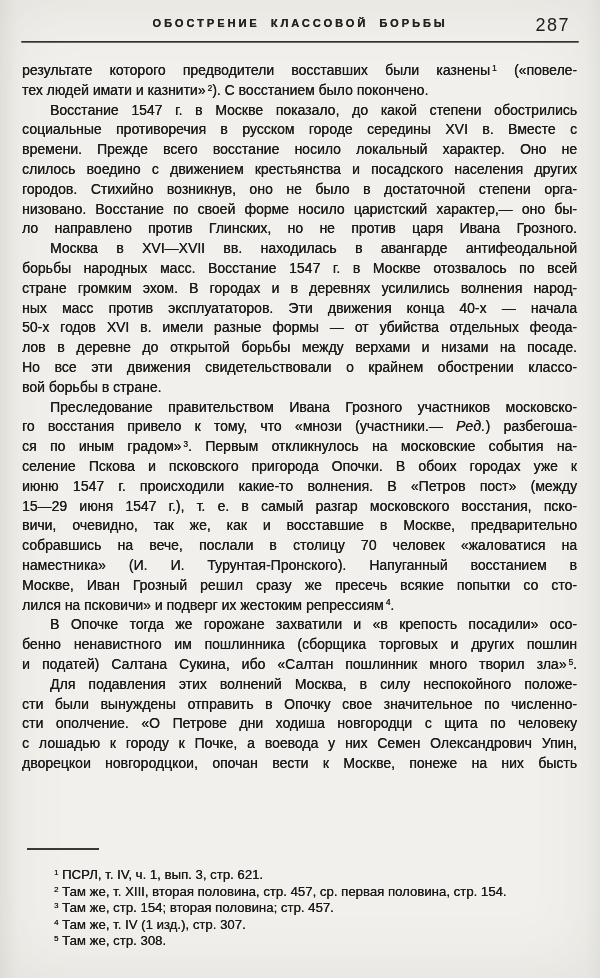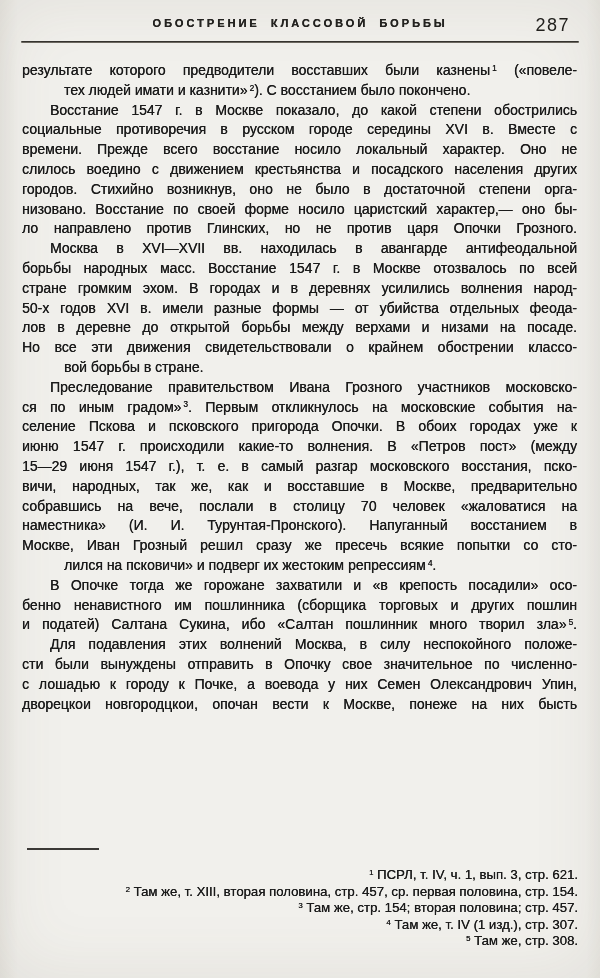--- a/index.html
+++ b/index.html
@@ -69,21 +69,21 @@
     text-shadow: 0.25px 0 0 currentColor;
   }
   .line {
     text-align: justify;
     text-align-last: justify;
     height: 19.8px;
     overflow: visible;
     white-space: nowrap;        
   }
   .line.j { white-space: normal; } 
-  .line.flush { text-align-last: left; margin-left: 42px; }
+  .line.flush { text-align-last: left; }
   .line.indent { text-indent: 28px; }
   .line i { font-style: italic; letter-spacing: 0.3px; }
   sup {
     font-size: 60%;
     line-height: 0;
     vertical-align: baseline;
     position: relative;
     top: -0.5em;
     margin-left: 2px;
   }
@@ -101,21 +101,21 @@
     position: absolute;
     top: 867px;
     left: 22px;
     width: 556px;
     font-size: 13.2px;
     line-height: 16.6px;
     text-shadow: 0.2px 0 0 currentColor;
   }
   .fn-line {
     text-indent: 30px;
-    text-align: right;
+    text-align: left;
     white-space: nowrap;
   }
 </style>
 </head>
 <body>
 
 <div class="page">
 
   <div class="head-row">
     <div class="head-title">ОБОСТРЕНИЕ КЛАССОВОЙ БОРЬБЫ</div>
@@ -126,43 +126,46 @@
 
   <main class="body-text" id="body-text">
       <div class="line j">результате которого предводители восставших были казнены<sup>1</sup> («повеле-</div>
       <div class="line j flush">тех людей имати и казнити»<sup>2</sup>). С восстанием было покончено.</div>
       <div class="line j indent">Восстание 1547 г. в Москве показало, до какой степени обострились</div>
       <div class="line j">социальные противоречия в русском городе середины XVI в. Вместе с</div>
       <div class="line j">времени. Прежде всего восстание носило локальный характер. Оно не</div>
       <div class="line j">слилось воедино с движением крестьянства и посадского населения других</div>
       <div class="line j">городов. Стихийно возникнув, оно не было в достаточной степени орга-</div>
       <div class="line j">низовано. Восстание по своей форме носило царистский характер,— оно бы-</div>
-      <div class="line j">ло направлено против Глинских, но не против царя Опочки Грозного.</div>
+      <div class="line j">ло направлено против Глинских, но не против царя Ивана Грозного.</div>
       <div class="line j indent">Москва в XVI—XVII вв. находилась в авангарде антифеодальной</div>
       <div class="line j">борьбы народных масс. Восстание 1547 г. в Москве отозвалось по всей</div>
       <div class="line j">стране громким эхом. В городах и в деревнях усилились волнения народ-</div>
+      <div class="line j">ных масс против эксплуататоров. Эти движения конца 40-х — начала</div>
       <div class="line j">50-х годов XVI в. имели разные формы — от убийства отдельных феода-</div>
       <div class="line j">лов в деревне до открытой борьбы между верхами и низами на посаде.</div>
       <div class="line j">Но все эти движения свидетельствовали о крайнем обострении классо-</div>
       <div class="line j flush">вой борьбы в стране.</div>
       <div class="line j indent">Преследование правительством Ивана Грозного участников московско-</div>
+      <div class="line j">го восстания привело к тому, что «мнози (участники.— <i>Ред.</i>) разбегоша-</div>
       <div class="line j">ся по иным градом»<sup>3</sup>. Первым откликнулось на московские события на-</div>
       <div class="line j">селение Пскова и псковского пригорода Опочки. В обоих городах уже к</div>
       <div class="line j">июню 1547 г. происходили какие-то волнения. В «Петров пост» (между</div>
       <div class="line j">15—29 июня 1547 г.), т. е. в самый разгар московского восстания, пско-</div>
-      <div class="line j">вичи, народных, так же, как и восставшие в Москве, предварительно</div>
+      <div class="line j">вичи, очевидно, так же, как и восставшие в Москве, предварительно</div>
       <div class="line j">собравшись на вече, послали в столицу 70 человек «жаловатися на</div>
       <div class="line j">наместника» (И. И. Турунтая-Пронского). Напуганный восстанием в</div>
       <div class="line j">Москве, Иван Грозный решил сразу же пресечь всякие попытки со сто-</div>
       <div class="line j flush">лился на псковичи» и подверг их жестоким репрессиям<sup>4</sup>.</div>
       <div class="line j indent">В Опочке тогда же горожане захватили и «в крепость посадили» осо-</div>
       <div class="line j">бенно ненавистного им пошлинника (сборщика торговых и других пошлин</div>
       <div class="line j">и податей) Салтана Сукина, ибо «Салтан пошлинник много творил зла»<sup>5</sup>.</div>
       <div class="line j indent">Для подавления этих волнений Москва, в силу неспокойного положе-</div>
       <div class="line j">сти были вынуждены отправить в Опочку свое значительное по численно-</div>
+      <div class="line j">сти ополчение. «О Петрове дни ходиша новгородци с щита по человеку</div>
       <div class="line j">с лошадью к городу к Почке, а воевода у них Семен Олександрович Упин,</div>
       <div class="line j">дворецкои новгородцкои, опочан вести к Москве, понеже на них бысть</div>
     </main>
 
   <div class="footnote-rule"></div>
 
   <section class="footnotes" id="footnotes">
       <div class="fn-line"><sup>1</sup> ПСРЛ, т. IV, ч. 1, вып. 3, стр. 621.</div>
       <div class="fn-line"><sup>2</sup> Там же, т. XIII, вторая половина, стр. 457, ср. первая половина, стр. 154.</div>
       <div class="fn-line"><sup>3</sup> Там же, стр. 154; вторая половина; стр. 457.</div>

